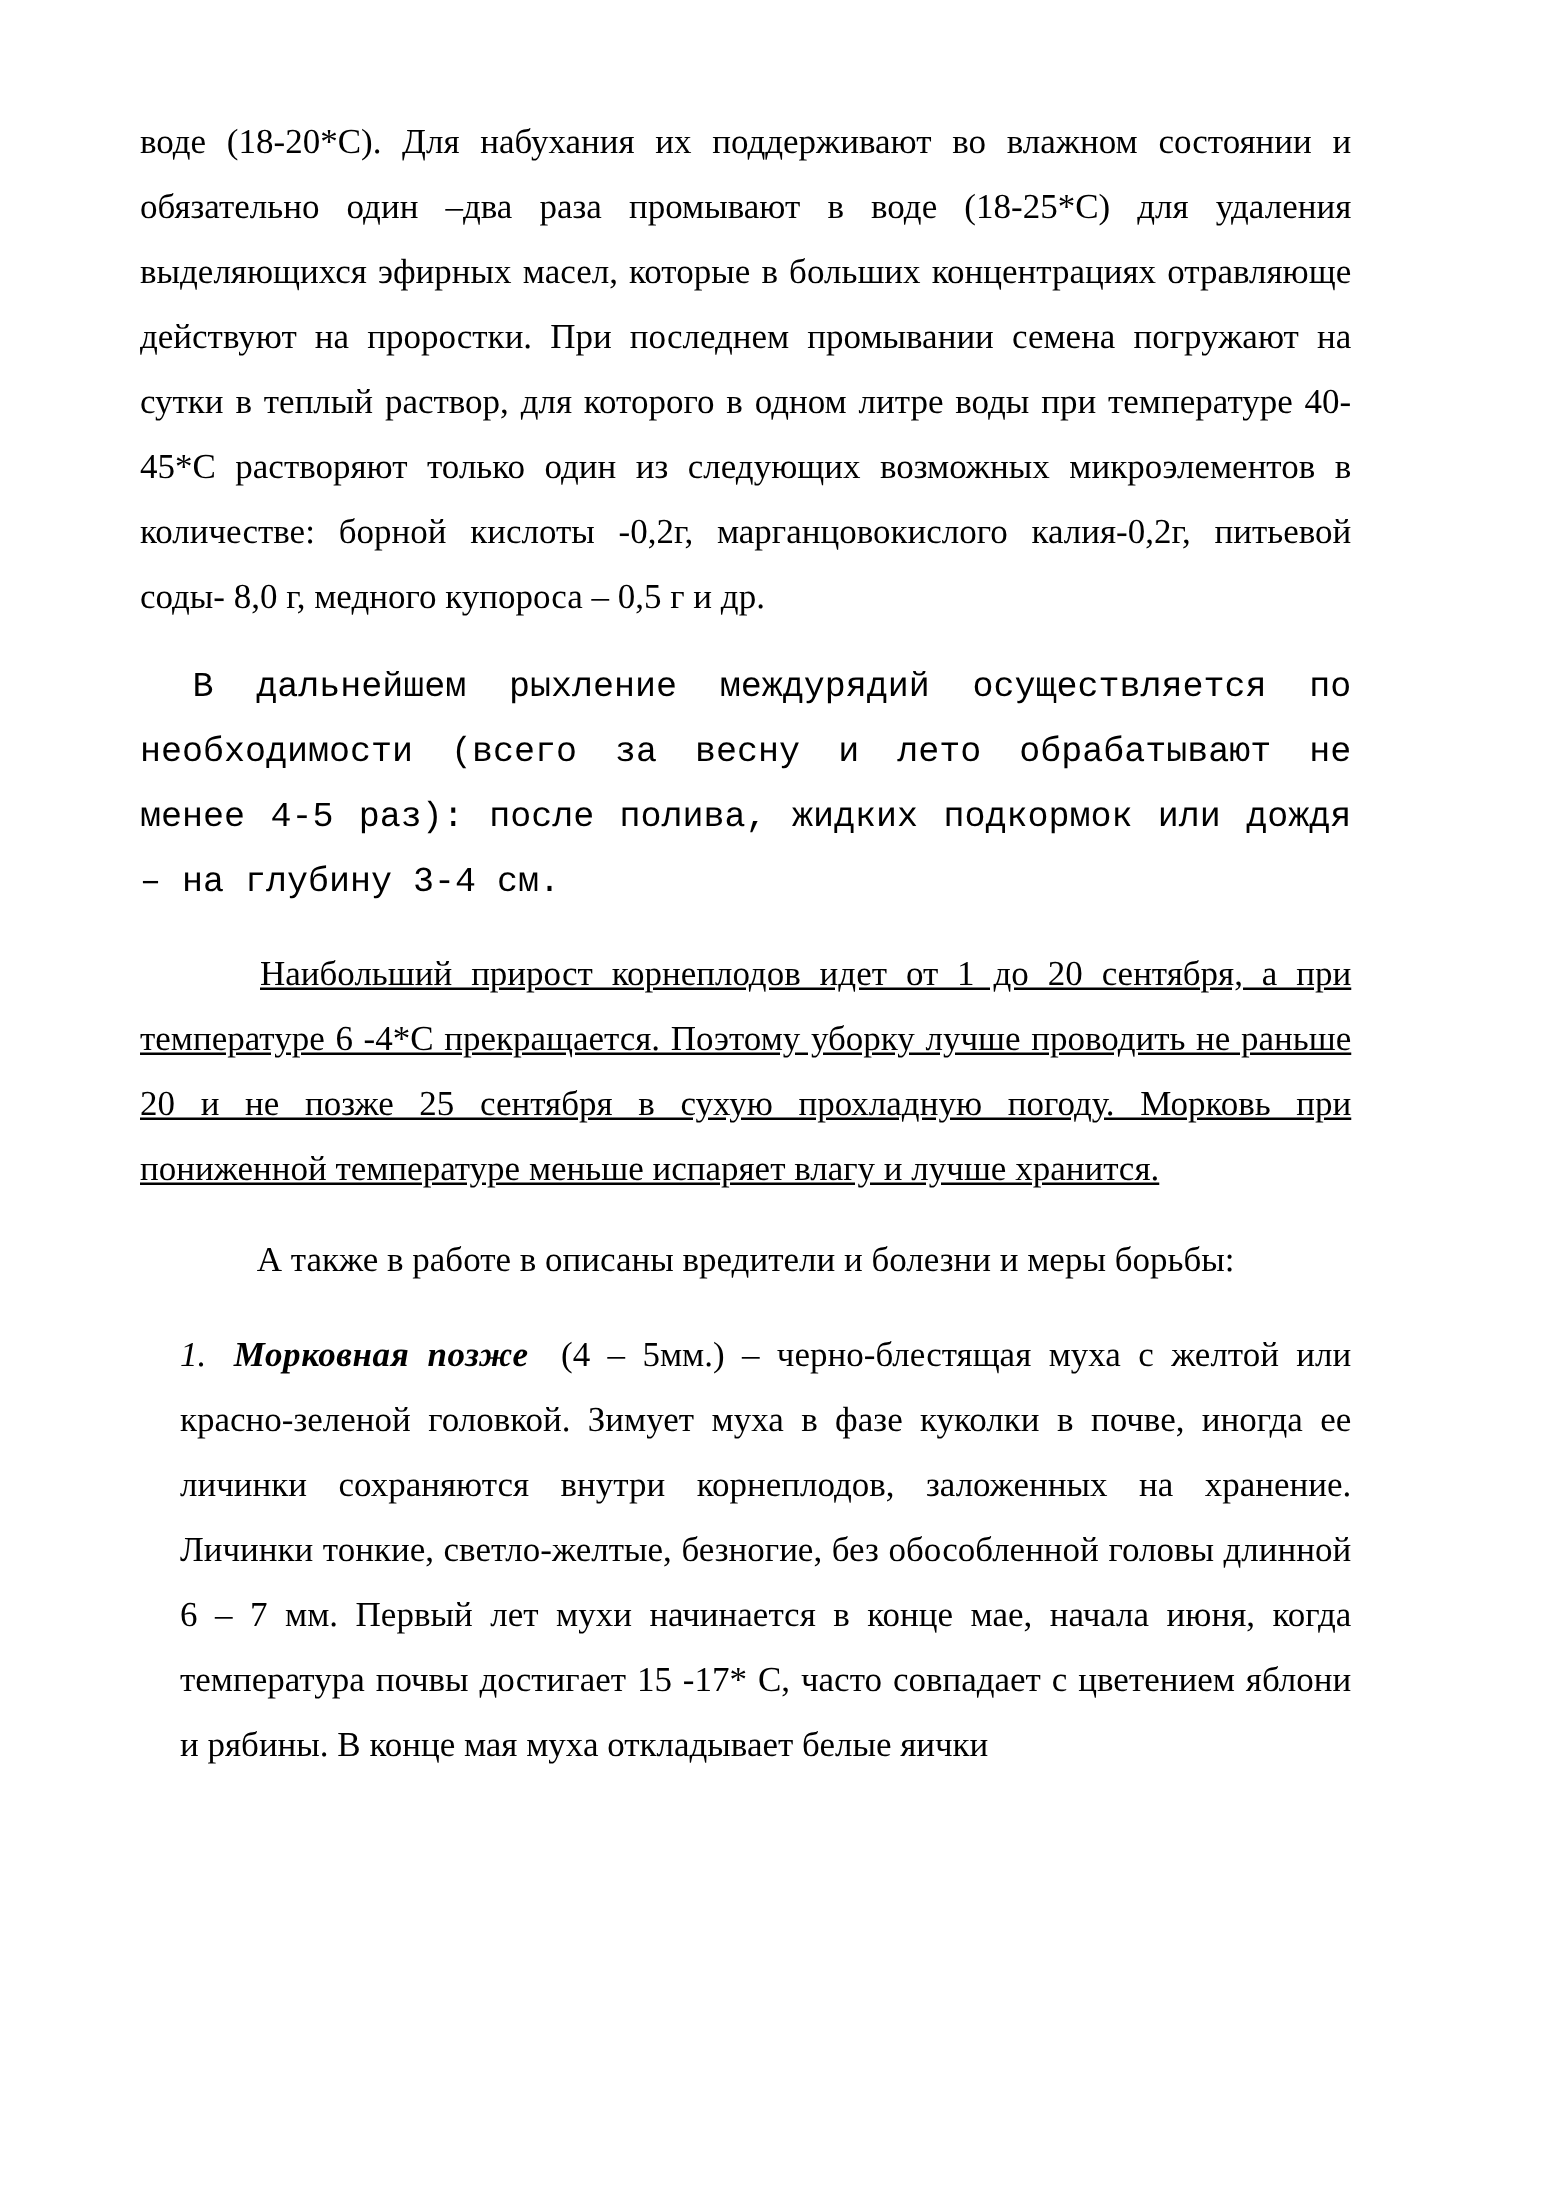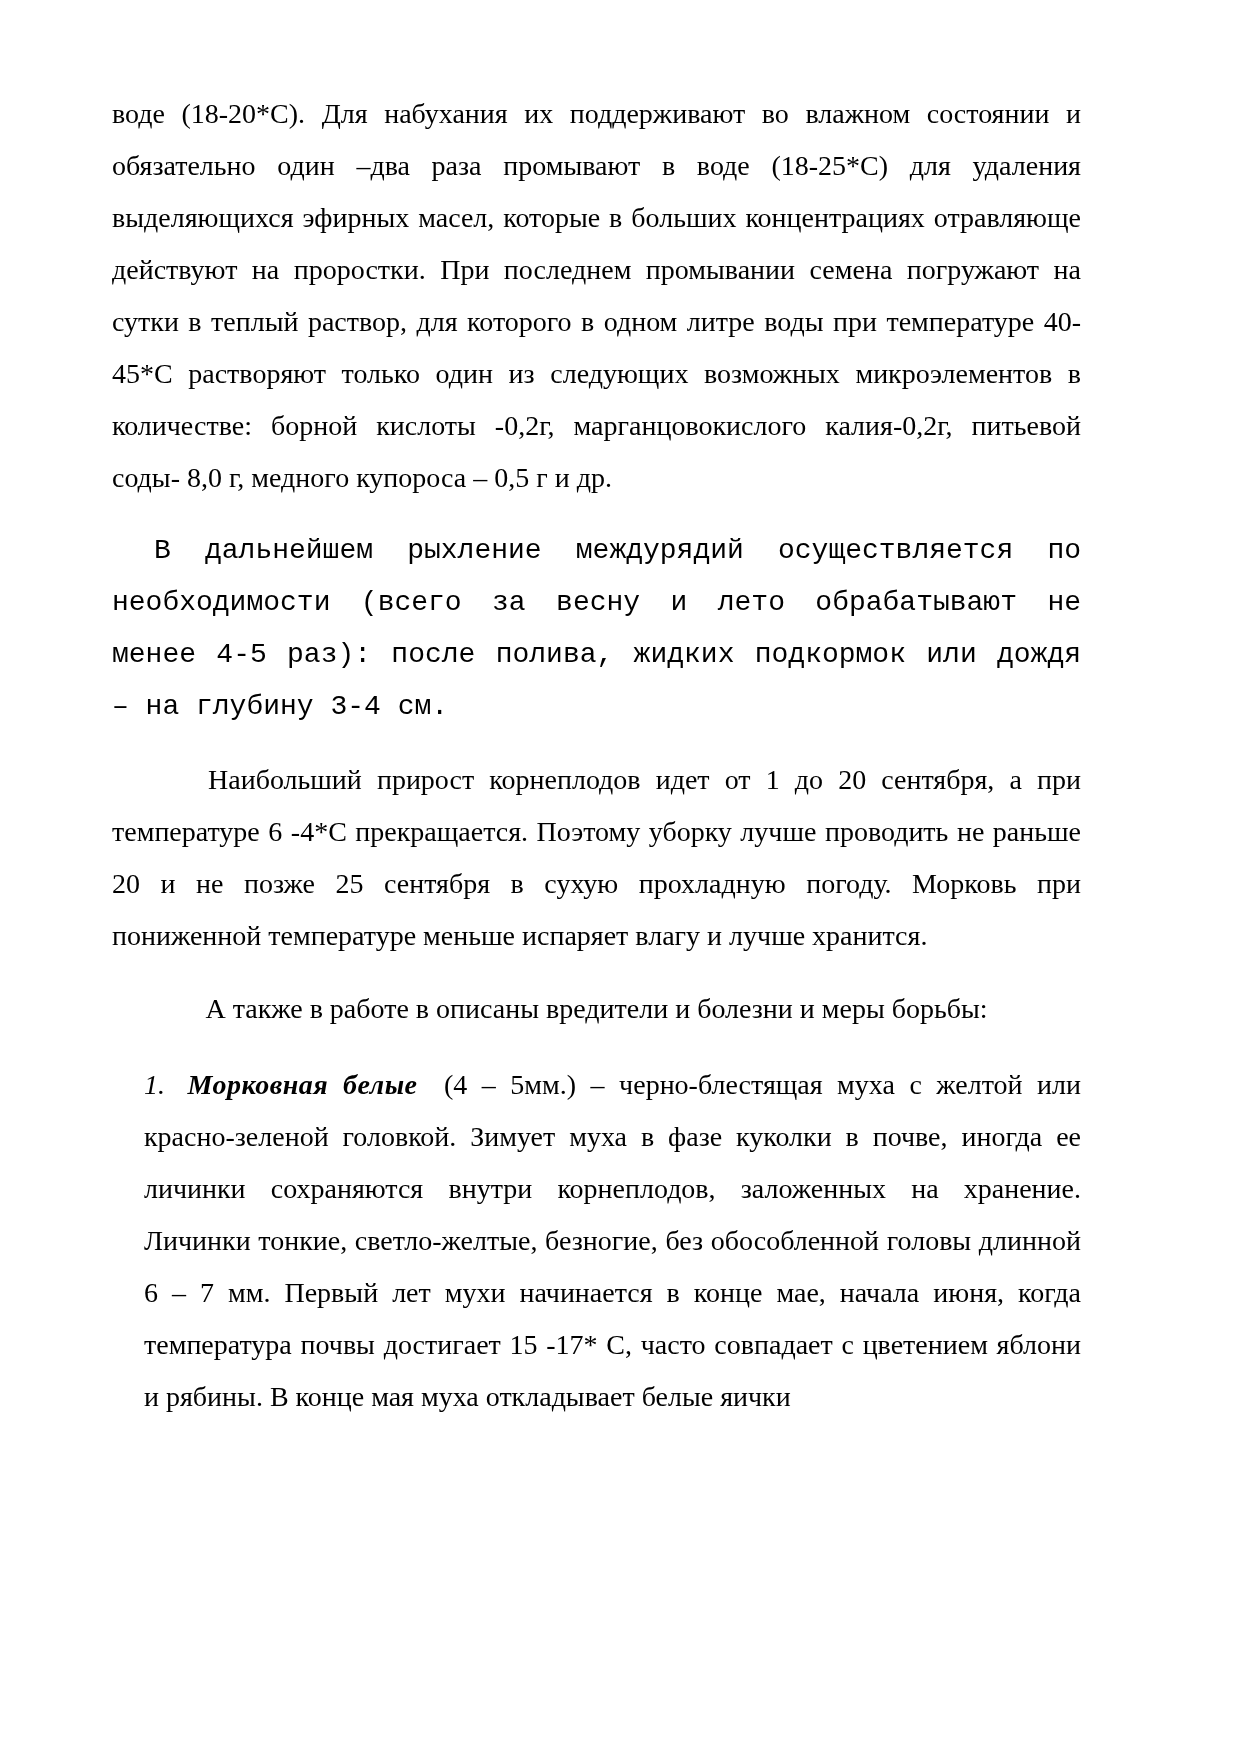--- a/index.html
+++ b/index.html
@@ -21,21 +21,21 @@
     width: 1241px;
     min-height: 1755px;
     padding: 88px 160px 40px 112px;
     background: #ffffff;
   }
   p {
     margin: 0 0 21px 0;
     text-align: justify;
   }
   .indent-small { text-indent: 42px; font-family: Liberation Mono, monospace; }
-  .indent-large { text-indent: 96px; }
+  .indent-large { text-indent: 96px; text-decoration: underline; }
   .heading {
     font-weight: normal;
     text-align: center;
     margin-bottom: 24px;
   }
   .list-item {
     margin-left: 32px;
     margin-bottom: 0;
   }
   .list-marker {
@@ -58,17 +58,17 @@
 
 
   <p class="indent-small">В дальнейшем рыхление междурядий осуществляется по необходимости (всего за весну и лето обрабатывают не менее 4-5 раз): после полива, жидких подкормок или дождя – на глубину 3-4 см.</p>
 
   <p class="indent-large">Наибольший прирост корнеплодов идет от 1 до 20 сентября, а при температуре 6 -4*С прекращается. Поэтому уборку лучше проводить не раньше 20 и не позже 25 сентября в сухую прохладную погоду. Морковь при пониженной температуре меньше испаряет влагу и лучше хранится.</p>
 
   <p class="heading">А также в работе в описаны вредители и болезни и меры борьбы:</p>
 
   <p class="list-item">
     <span class="list-marker">1.</span>
-    <span class="list-title">Морковная  белые</span>
+    <span class="list-title">Морковная  позже</span>
     <span>(4 – 5мм.) – черно-блестящая муха с желтой или красно-зеленой головкой. Зимует муха в фазе куколки в почве, иногда ее личинки сохраняются внутри корнеплодов, заложенных на хранение. Личинки тонкие, светло-желтые, безногие, без обособленной головы длинной 6 – 7 мм. Первый лет мухи начинается в конце мае, начала июня, когда температура почвы достигает 15 -17* С, часто совпадает с цветением яблони и рябины. В конце мая муха  откладывает белые яички</span>
   </p>
 
 </div>
 
 </body></html>

